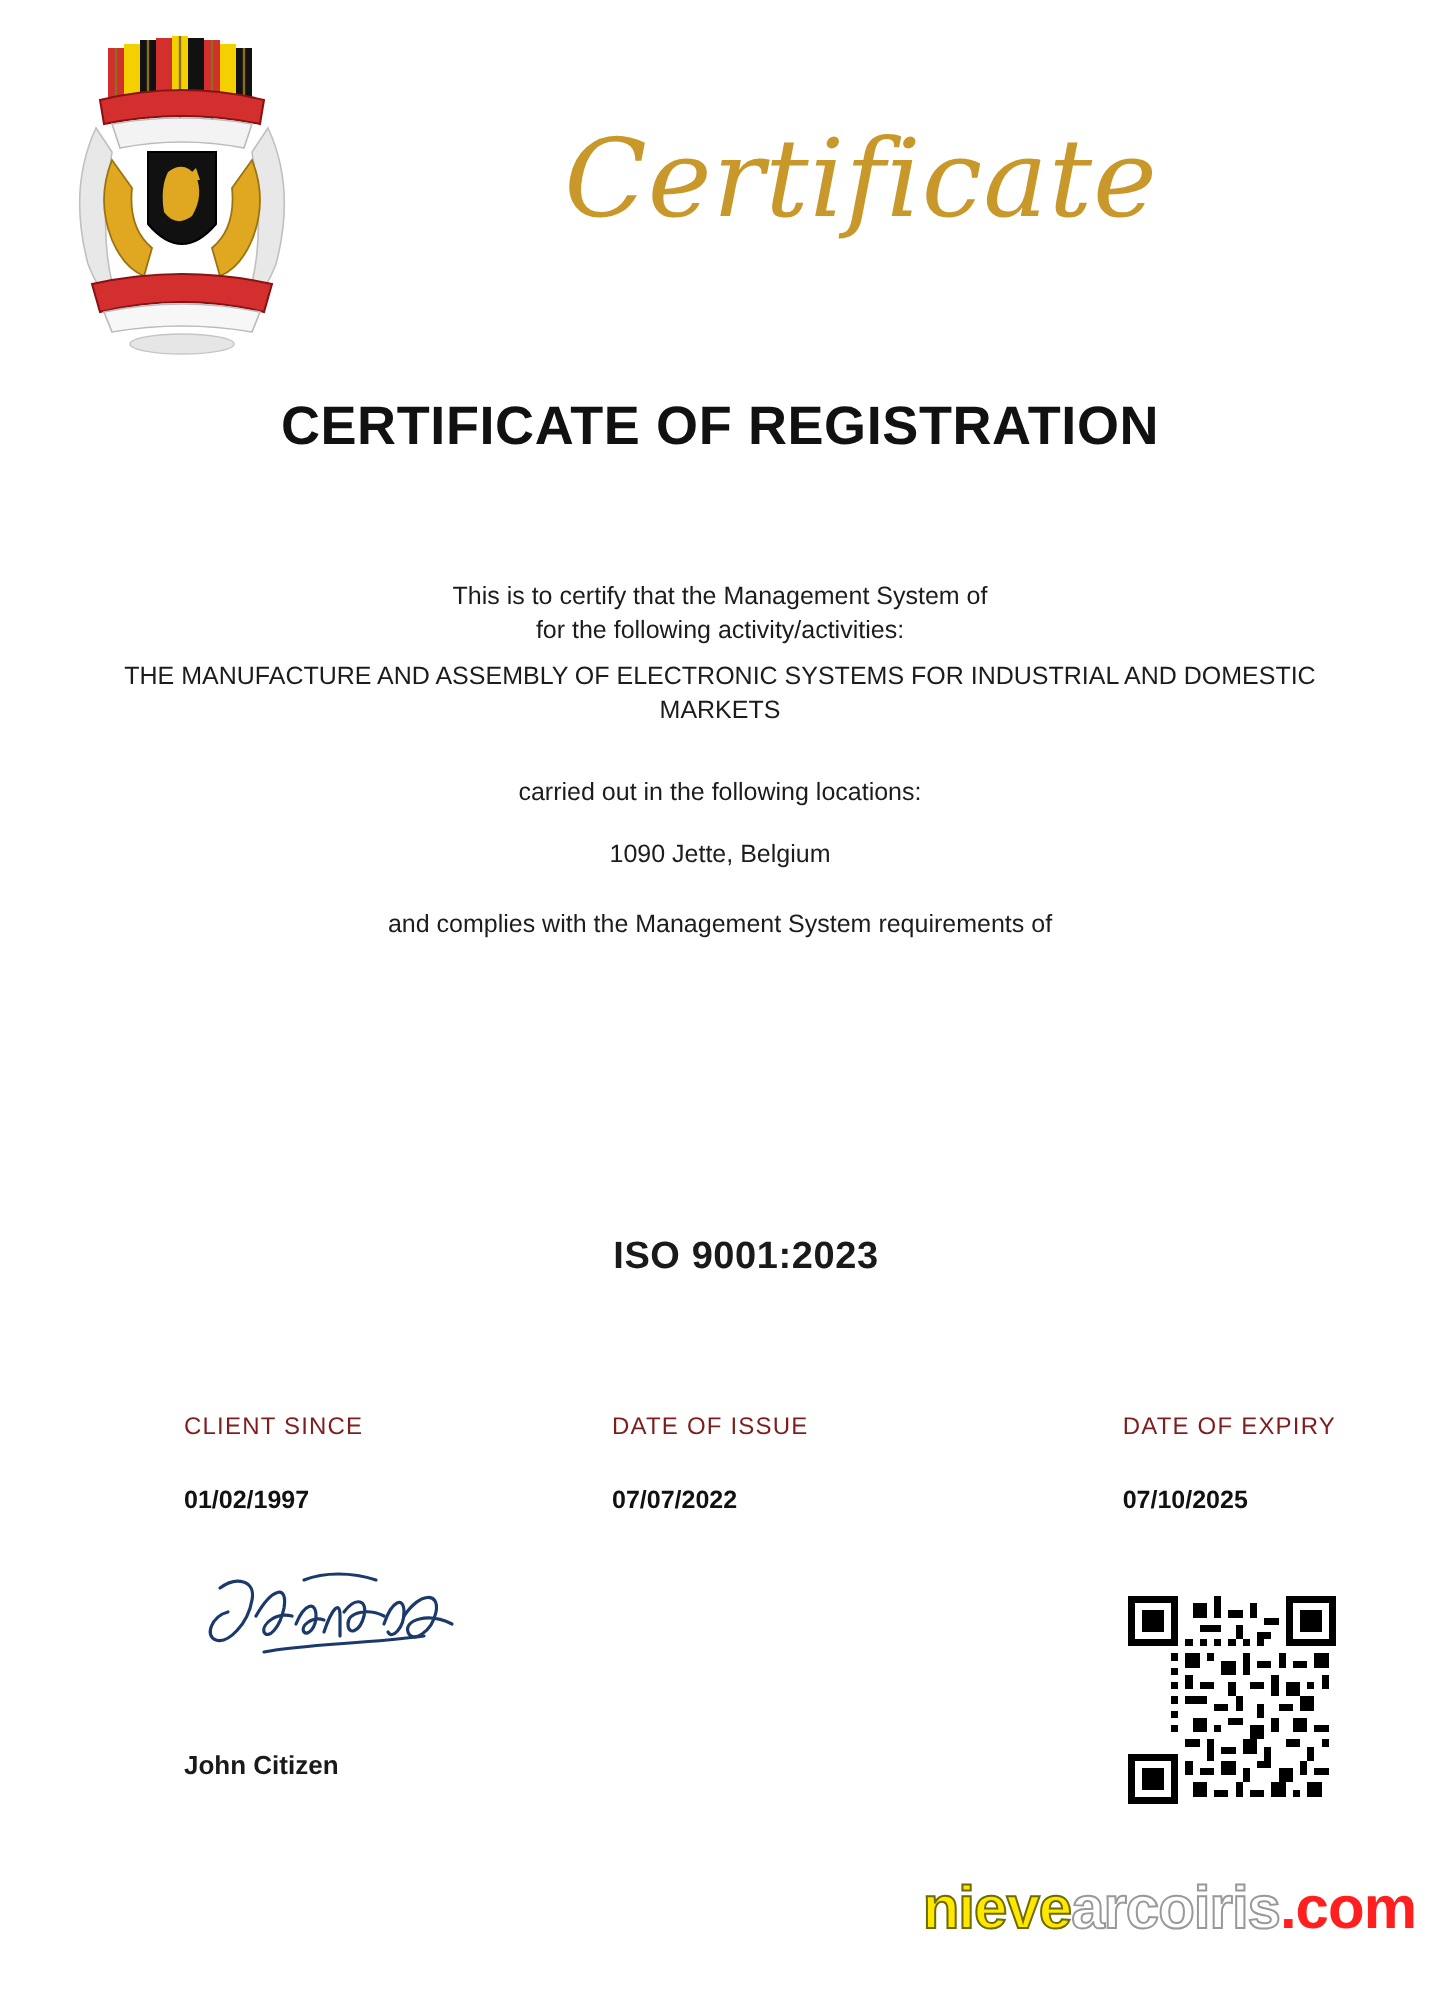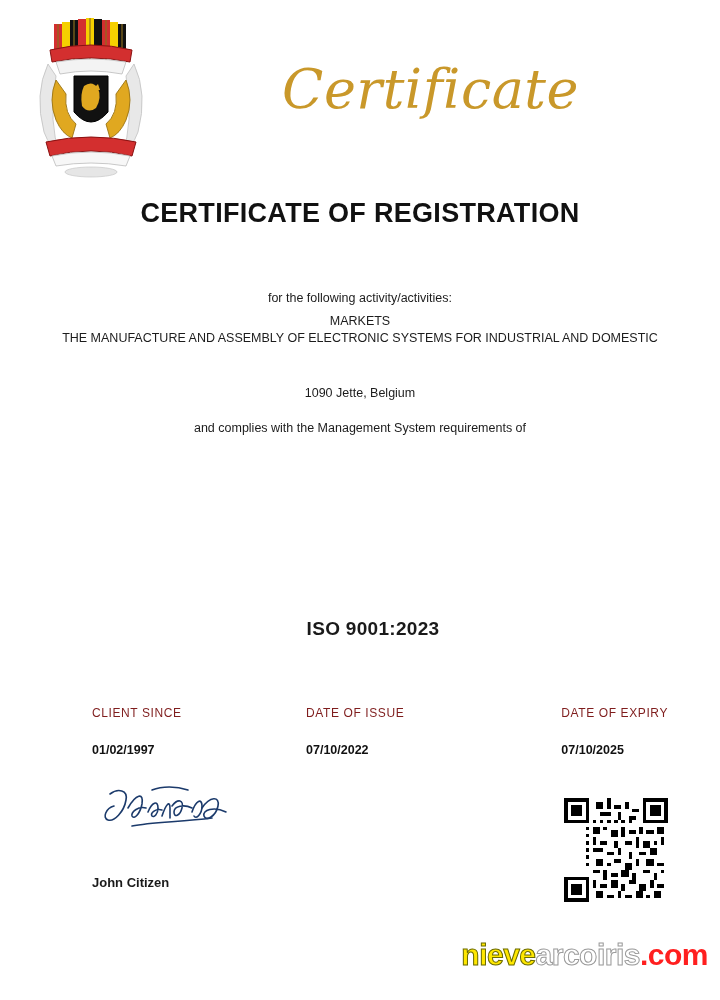--- a/index.html
+++ b/index.html
@@ -230,40 +230,42 @@
 
       <ellipse cx="65" cy="158" rx="26" ry="5" fill="#e6e6e6" stroke="#c6c6c6" stroke-width="0.7"></ellipse>
     </svg>
 
     <div class="cert-word">Certificate</div>
   </div>
 
   <div class="main-title">CERTIFICATE OF REGISTRATION</div>
 
   <div class="body-block">
+    <div class="line-small">This is to certify that the Management System of</div>
     <div class="line-small activity-label">for the following activity/activities:</div>
+    <div class="line-small activity-text">THE MANUFACTURE AND ASSEMBLY OF ELECTRONIC SYSTEMS FOR INDUSTRIAL AND DOMESTIC</div>
     <div class="line-small activity-text">MARKETS</div>
-    <div class="line-small activity-text">THE MANUFACTURE AND ASSEMBLY OF ELECTRONIC SYSTEMS FOR INDUSTRIAL AND DOMESTIC</div>
     <div class="gap-24"></div>
+    <div class="line-small">carried out in the following locations:</div>
     <div class="gap-14"></div>
     <div class="line-small">1090 Jette, Belgium</div>
     <div class="gap-18"></div>
     <div class="line-small">and complies with the Management System requirements of</div>
   </div>
 
   <div class="standard">ISO 9001:2023</div>
 
   <div class="dates">
     <div class="date-col c1">
       <div class="date-label">CLIENT SINCE</div>
       <div class="date-value">01/02/1997</div>
     </div>
     <div class="date-col c2">
       <div class="date-label">DATE OF ISSUE</div>
-      <div class="date-value">07/10/2022</div>
+      <div class="date-value">07/07/2022</div>
     </div>
     <div class="date-col c3">
       <div class="date-label">DATE OF EXPIRY</div>
       <div class="date-value">07/10/2025</div>
     </div>
   </div>
 
   <svg class="signature" viewBox="0 0 180 60" xmlns="http://www.w3.org/2000/svg">
     <g fill="none" stroke="#1b3a6b" stroke-width="1.6" stroke-linecap="round">
       <path d="M18 12 C26 6, 36 8, 34 18 C32 30, 22 40, 16 38 C10 36, 14 26, 22 24"></path>

